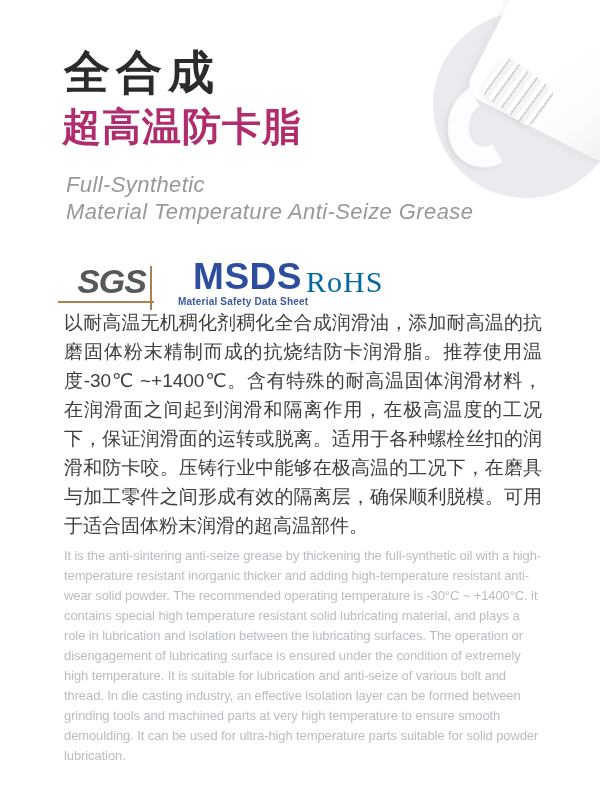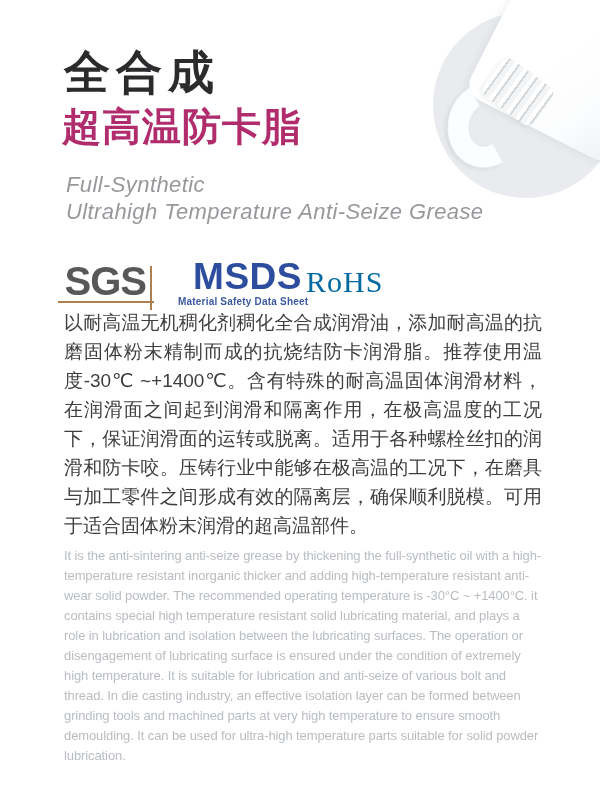--- a/index.html
+++ b/index.html
@@ -51,22 +51,22 @@
     position:absolute; left:66px; top:172px;
     font-size:22px; line-height:26.5px; font-style:italic;
     color:#96989b; letter-spacing:0.4px;
   }
 
   
   .certs { position:absolute; left:64px; top:258px; width:400px; height:60px; }
   .sgs { position:absolute; left:0; top:6px; width:88px; height:48px; }
   .sgs-text {
     position:absolute; right:6px; top:0;
-    font-size:40px; line-height:34px; font-weight:700;
-    letter-spacing:-1px; color:#57585a;
+    font-size:34px; line-height:34px; font-weight:700;
+    letter-spacing:-1px; color:#57585a;font-style:italic;
   }
   .sgs-hline { position:absolute; left:-6px; top:37px; width:96px; height:2px; background:#ae8051; }
   .sgs-vline { position:absolute; left:86px; top:2px; width:2px; height:44px; background:#ae8051; }
   .msds { position:absolute; left:114px; top:0; width:124px; text-align:right; }
   .msds-text {
     font-size:37px; line-height:37px; font-weight:800;
     letter-spacing:0.5px; color:#2d4d9e;
   }
   .msds-sub {
     font-size:10px; font-weight:700; color:#3c59a0;
@@ -100,21 +100,21 @@
     <div class="tube-body"></div>
     <div class="tube-neck"></div>
     <div class="grease-curl"></div>
   </div>
 
   <h1 class="title-cn">全合成</h1>
   <h1 class="title-accent">超高温防卡脂</h1>
 
   <div class="subtitle">
     <div>Full-Synthetic</div>
-    <div>Ultrahigh Temperature Anti-Seize Grease</div>
+    <div>Material Temperature Anti-Seize Grease</div>
   </div>
 
   <div class="certs">
     <div class="sgs">
       <span class="sgs-text">SGS</span>
       <span class="sgs-hline"></span>
       <span class="sgs-vline"></span>
     </div>
     <div class="msds">
       <div class="msds-text">MSDS</div>

